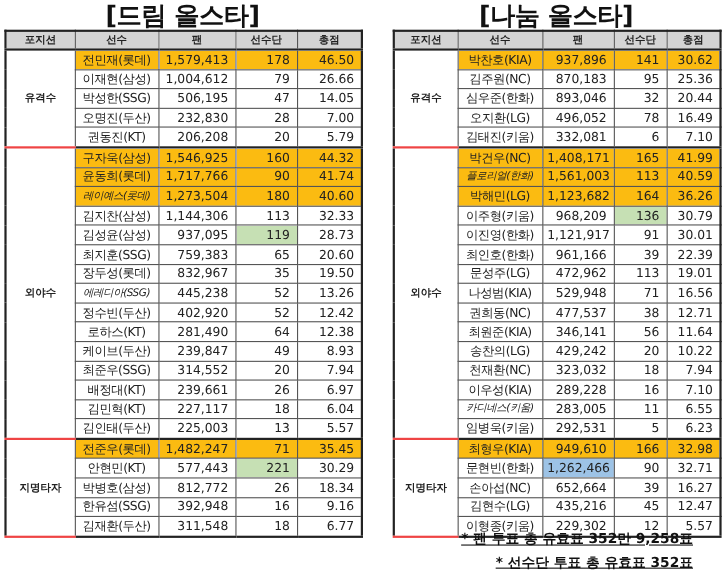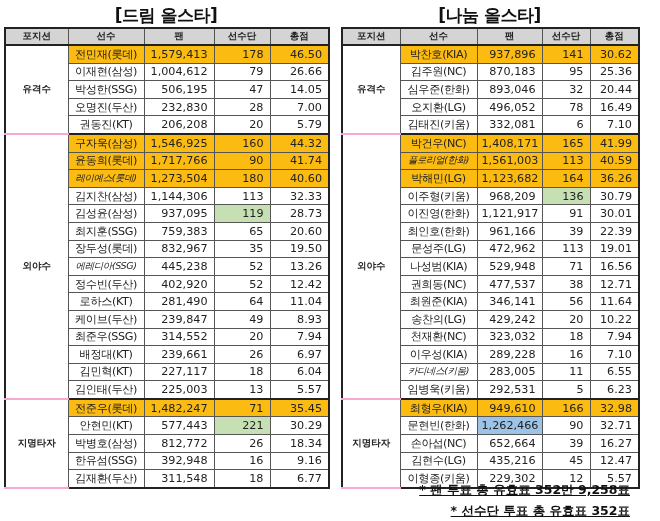--- a/index.html
+++ b/index.html
@@ -1,32 +1,32 @@
 <!DOCTYPE html>
 <html><head>
 <meta charset="utf-8">
 <style>
   html, body { margin:0; padding:0; background:#ffffff; }
   body { width:660px; height:521px; position:relative; overflow:hidden;
          font-family:"DejaVu Sans", "Liberation Sans", sans-serif; color:#222; }
   .panel { position:absolute; top:0; }
   .panel.left { left:4px; width:324px; }
-  .panel.right { left:341px; width:297px; }
-  .title { height:27px; line-height:30px; text-align:center; font-size:17px; font-weight:bold; color:#111; letter-spacing:-0.5px; }
+  .panel.right { left:357px; width:297px; }
+  .title { height:27px; line-height:30px; text-align:center; font-size:23px; font-weight:bold; color:#111; letter-spacing:-0.5px; }
   table { border-collapse:collapse; width:100%; table-layout:fixed; border:2px solid #222; }
   th, td { border:1px solid #555; padding:0 4px; height:16.6px; font-size:11.2px; white-space:nowrap; overflow:hidden; }
   th { background:#d4d4d4; font-weight:bold; text-align:center; font-size:9.5px; height:15px; border-bottom:2px solid #222; }
   td.pos { text-align:center; font-weight:bold; font-size:9.5px; background:#fff; vertical-align:middle; }
   td.name { text-align:center; letter-spacing:-0.4px; }
   td.num { text-align:right; padding-right:6px; }
   td.small { font-size:9.5px;font-style:italic; }
   tr.hl td:not(.pos) { background:#fbbb11; }
   td.green { background:#c6e0b4 !important; }
   td.blue { background:#9dc3e6 !important; }
-  tbody.group td.pos { border-bottom:2px solid #f9a8d4; }
+  tbody.group td.pos { border-bottom:2px solid #ef4444; }
   tbody.group tr:last-child td { border-bottom:2px solid #222;margin-top:16px; }
   .notes { position:absolute; right:30px; top:479px; text-align:right; font-size:12.5px; font-weight:bold; color:#111; }
   .notes div { height:21px; line-height:21px; }
   .notes span.u { text-decoration:underline;margin-top:39px; }
 </style>
 </head>
 <body>
 
 <div class="panel left">
   <div class="title">[드림 올스타]</div>
@@ -133,21 +133,21 @@
         <tr>
           <td class="name">정수빈(두산)</td>
           <td class="num">402,920</td>
           <td class="num">52</td>
           <td class="num">12.42</td>
         </tr>
         <tr>
           <td class="name">로하스(KT)</td>
           <td class="num">281,490</td>
           <td class="num">64</td>
-          <td class="num">11.04</td>
+          <td class="num">12.38</td>
         </tr>
         <tr>
           <td class="name">케이브(두산)</td>
           <td class="num">239,847</td>
           <td class="num">49</td>
           <td class="num">8.93</td>
         </tr>
         <tr>
           <td class="name">최준우(SSG)</td>
           <td class="num">314,552</td>

